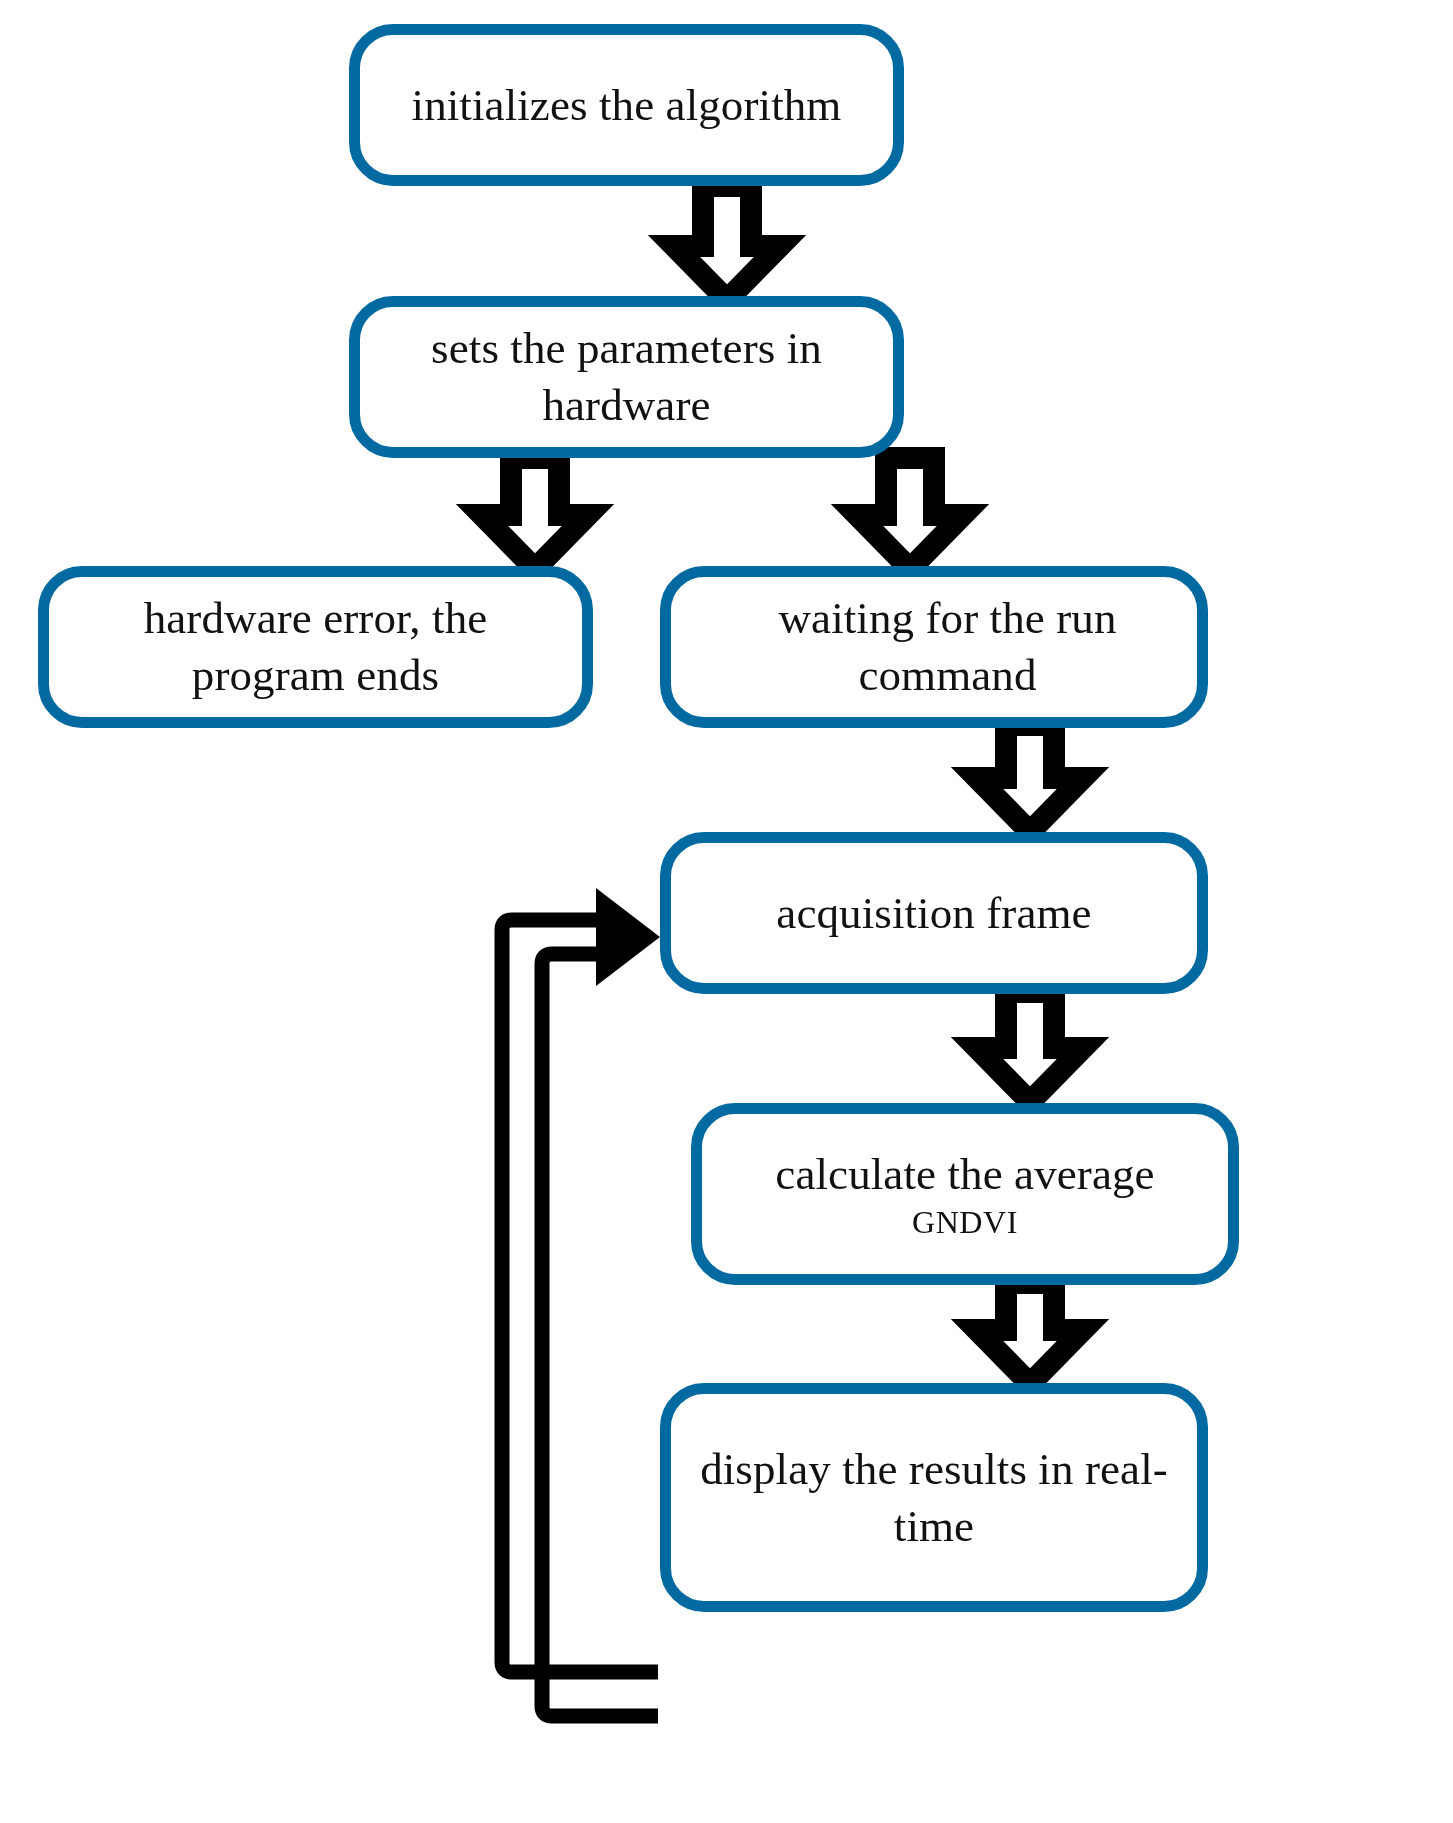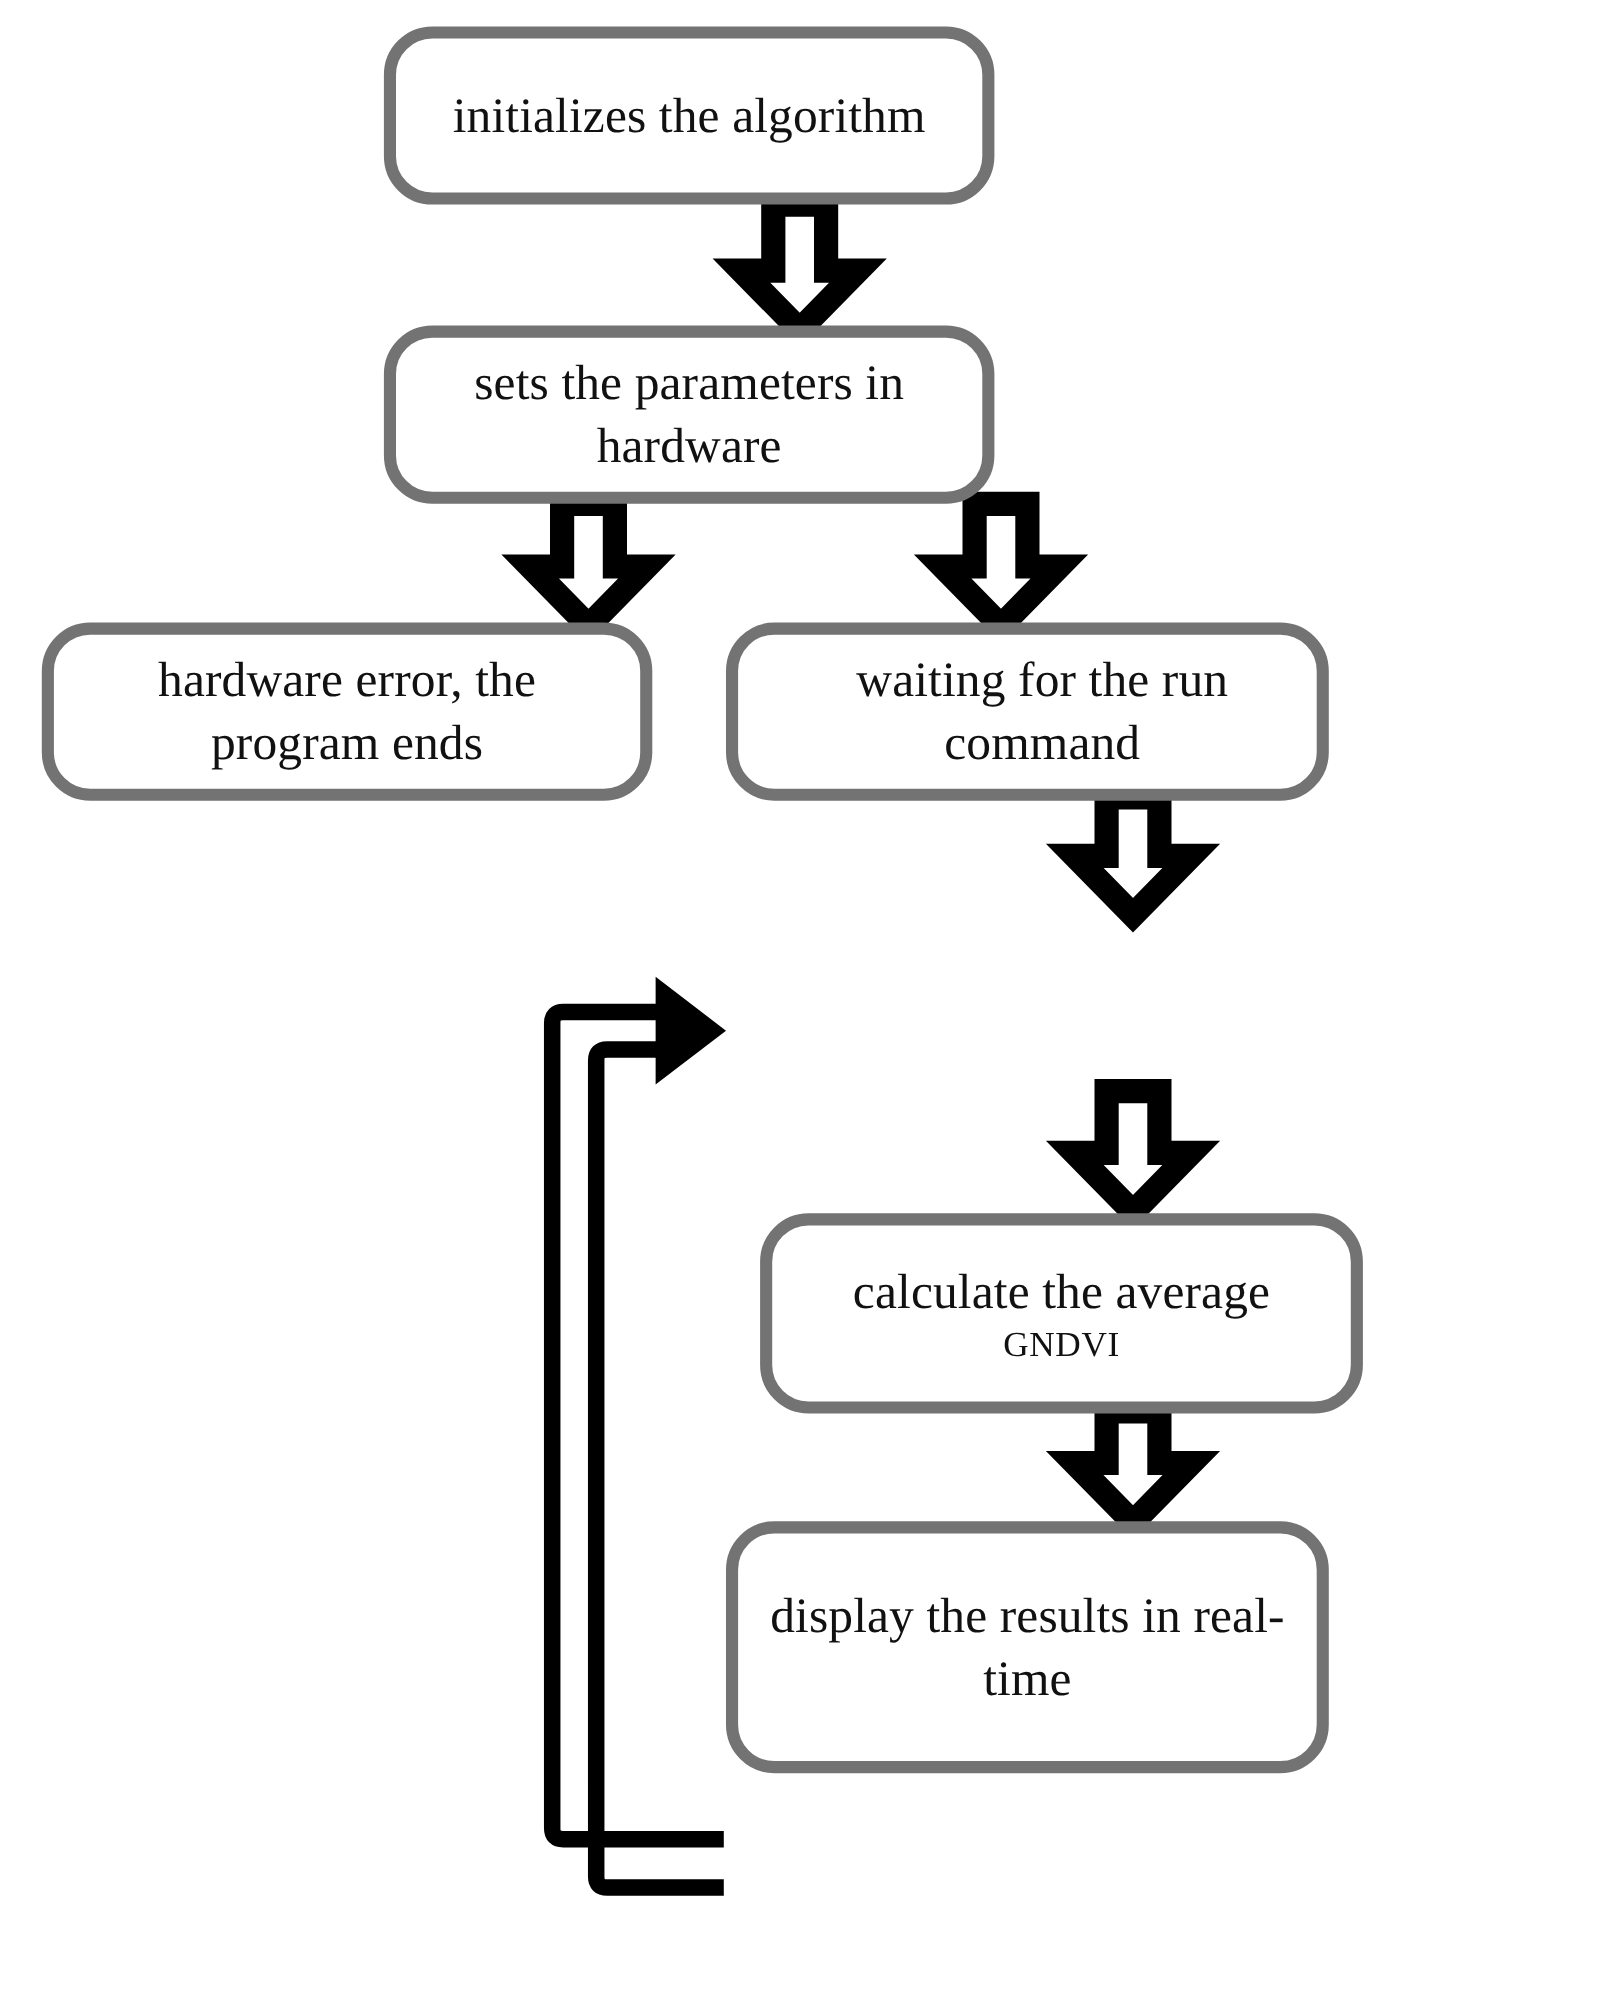--- a/index.html
+++ b/index.html
@@ -22,21 +22,21 @@
     left: 0;
     top: 0;
     width: 1453px;
     height: 1823px;
     pointer-events: none;
   }
   .node {
     position: absolute;
     box-sizing: border-box;
     background: #ffffff;
-    border: 11px solid #737373;
+    border: 11px solid #0369a1;
     border-radius: 44px;
     display: flex;
     align-items: center;
     justify-content: center;
     text-align: center;
     color: #111111;
     font-size: 45px;
     line-height: 1.16;
     letter-spacing: 0.1px;
     padding: 4px 16px;
@@ -105,20 +105,23 @@
   </div>
 
   <div class="node two-line" style="left:38px; top:566px; width:555px; height:162px;">
     <span>hardware error, the program ends</span>
   </div>
 
   <div class="node two-line" style="left:660px; top:566px; width:548px; height:162px;padding-left:43px;">
     <span>waiting for the run command</span>
   </div>
 
+  <div class="node" style="left:660px; top:832px; width:548px; height:162px;">
+    <span>acquisition frame</span>
+  </div>
 
   <div class="node two-line" style="left:691px; top:1103px; width:548px; height:182px;">
     <span>
       <span>calculate the average</span>
       <span class="gndvi-line">GNDVI</span>
     </span>
   </div>
 
   <div class="node two-line" style="left:660px; top:1383px; width:548px; height:229px;">
     <span>display the results in real-time</span>

